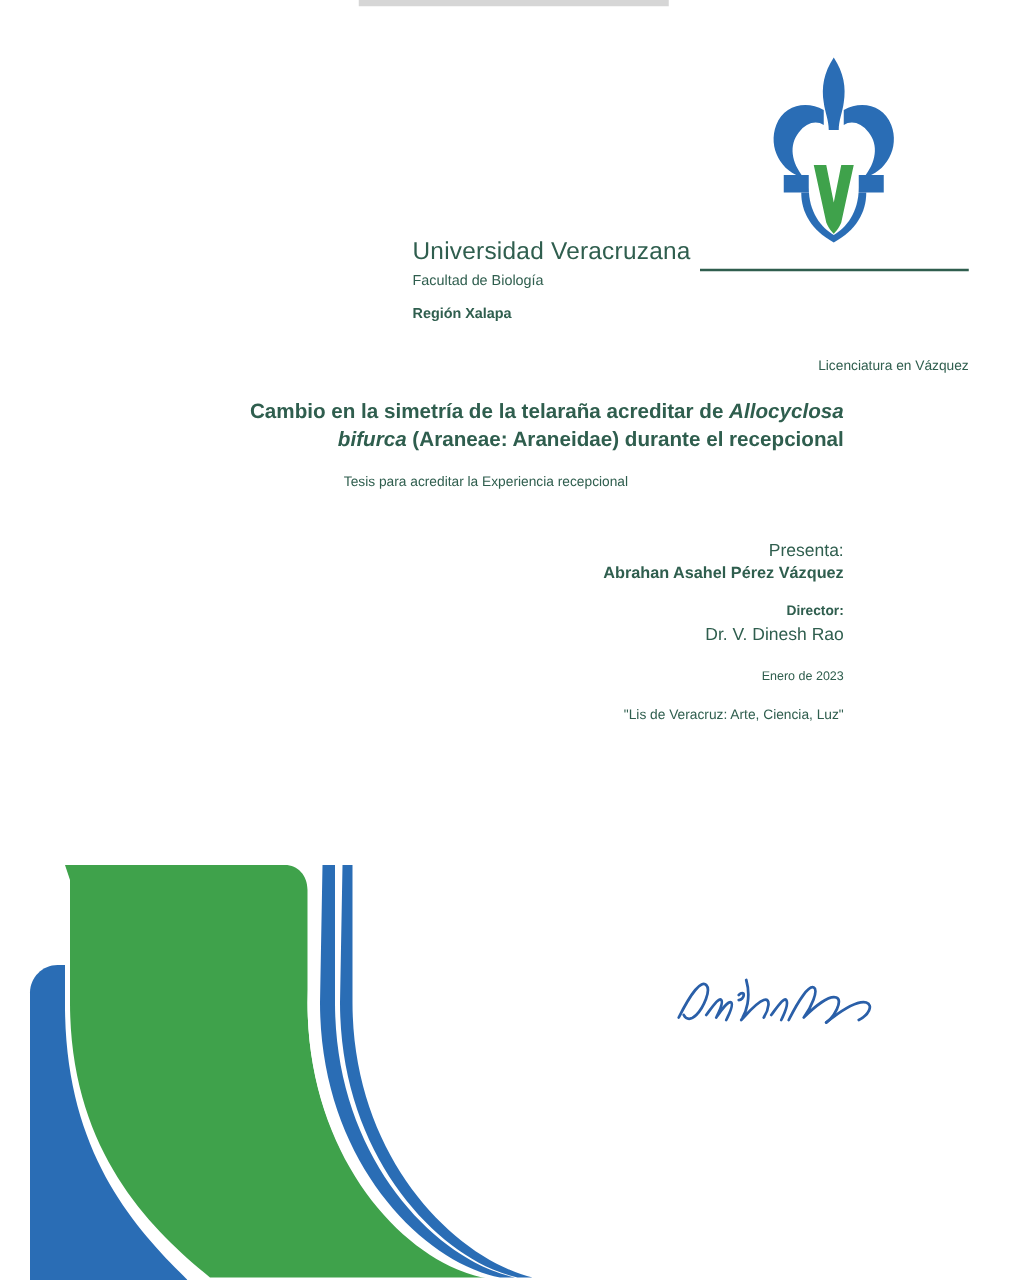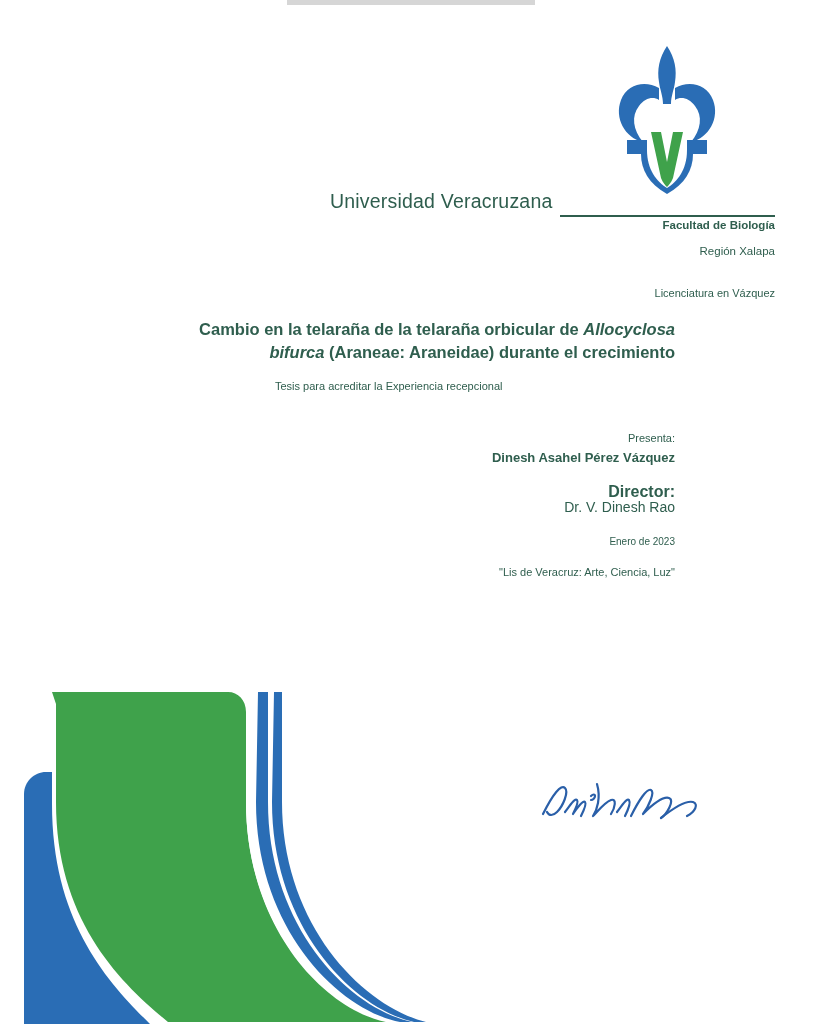--- a/index.html
+++ b/index.html
@@ -54,33 +54,32 @@
     left: 560px;
     width: 215px;
     height: 1.5px;
     background: #2f5e4e;
   }
   .faculty {
     position: absolute;
     top: 219px;
     left: 330px;
     width: 445px;
-    text-align: right;
-    font-size: 11.5px;
-    font-weight: bold;
-    color: #2f5e4e;
-  }
-  .region {
-    position: absolute;
-    top: 245px;
-    left: 330px;
-    width: 445px;
-    text-align: right;
+    text-align: left;
     font-size: 11.5px;
     font-weight: normal;
+    color: #2f5e4e;
+  }
+  .region {
+    position: absolute;
+    top: 245px;
+    left: 330px;
+    width: 445px;
+    font-size: 11.5px;
+    font-weight: bold;
     color: #2f5e4e;
   }
   .degree {
     position: absolute;
     top: 287px;
     left: 330px;
     width: 445px;
     text-align: right;
     font-size: 11px;
     color: #2f5e4e;
@@ -109,40 +108,40 @@
     text-align: left;
     font-size: 11px;
     color: #2f5e4e;
   }
   .presenta-label {
     position: absolute;
     top: 432px;
     left: 275px;
     width: 400px;
     text-align: right;
-    font-size: 11px;
+    font-size: 14px;
     color: #2f5e4e;
   }
   .author {
     position: absolute;
     top: 450px;
     left: 275px;
     width: 400px;
     text-align: right;
     font-size: 13px;
     font-weight: bold;
     color: #2f5e4e;
   }
   .director-label {
     position: absolute;
     top: 483px;
     left: 275px;
     width: 400px;
     text-align: right;
-    font-size: 16px;
+    font-size: 11px;
     font-weight: bold;
     color: #2f5e4e;
   }
   .director-name {
     position: absolute;
     top: 499px;
     left: 275px;
     width: 400px;
     text-align: right;
     font-size: 14px;
@@ -210,25 +209,25 @@
     <path d="M54 88 L64 88 L70 118 L76 88 L86 88 L76 134 C74 139 71 142 70 143 C69 142 66 139 64 134 Z" fill="#3fa24b"></path>
   </svg>
 </div>
 
 <div class="uv-name">Universidad Veracruzana</div>
 <div class="uv-rule"></div>
 <div class="faculty">Facultad de Biología</div>
 <div class="region">Región Xalapa</div>
 <div class="degree">Licenciatura en Vázquez</div>
 
-<div class="title"><span>Cambio en la telaraña de la telaraña orbicular de </span><em>Allocyclosa</em> <em>bifurca</em><span> (Araneae: Araneidae) durante el crecimiento</span></div>
+<div class="title"><span>Cambio en la simetría de la telaraña acreditar de </span><em>Allocyclosa</em> <em>bifurca</em><span> (Araneae: Araneidae) durante el recepcional</span></div>
 
 <div class="thesis-line">Tesis para acreditar la Experiencia recepcional</div>
 <div class="presenta-label">Presenta:</div>
-<div class="author">Dinesh Asahel Pérez Vázquez</div>
+<div class="author">Abrahan Asahel Pérez Vázquez</div>
 <div class="director-label">Director:</div>
 <div class="director-name">Dr. V. Dinesh Rao</div>
 <div class="date">Enero de 2023</div>
 <div class="motto">"Lis de Veracruz: Arte, Ciencia, Luz"</div>
 
 <div class="signature">
   <svg width="180" height="70" viewBox="0 0 180 70" xmlns="http://www.w3.org/2000/svg">
     <g fill="none" stroke="#2a5fa8" stroke-width="2.2" stroke-linecap="round" stroke-linejoin="round">
       <path d="M8 44 C18 24 26 14 30 18 C34 22 28 36 22 42 C18 46 14 46 12 42"></path>
       <path d="M30 42 C36 34 40 28 42 30 C44 32 40 40 38 44 C42 38 48 30 50 32 C52 34 48 42 46 46"></path>

